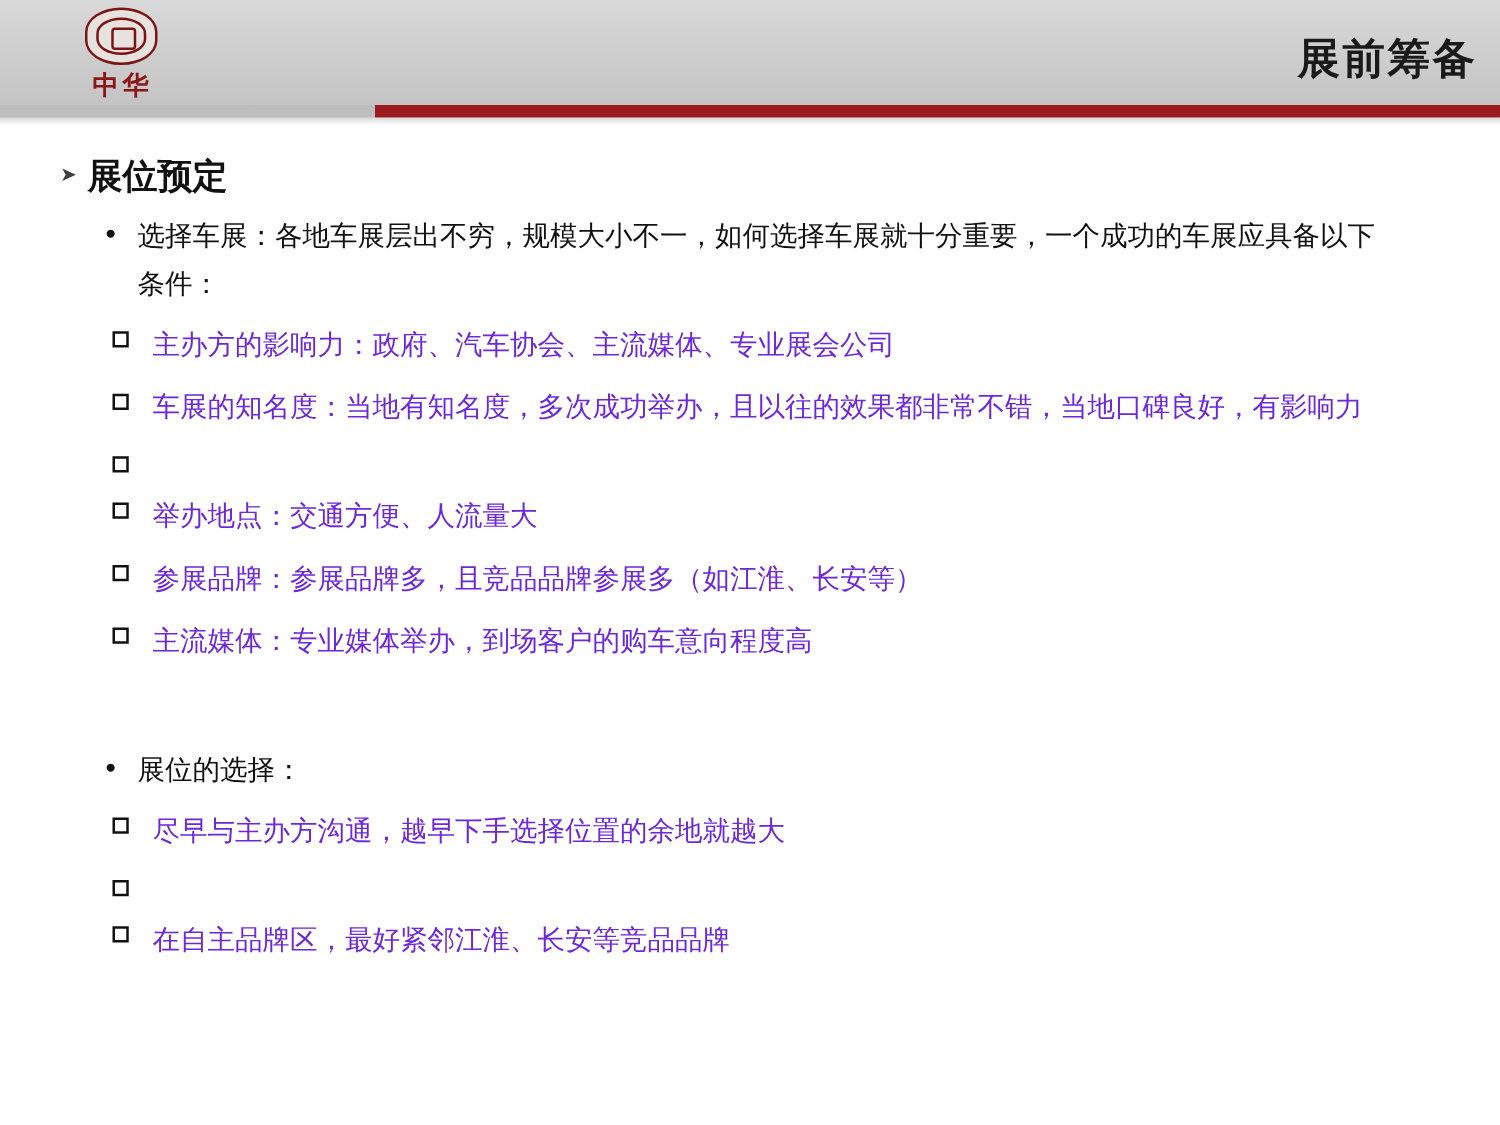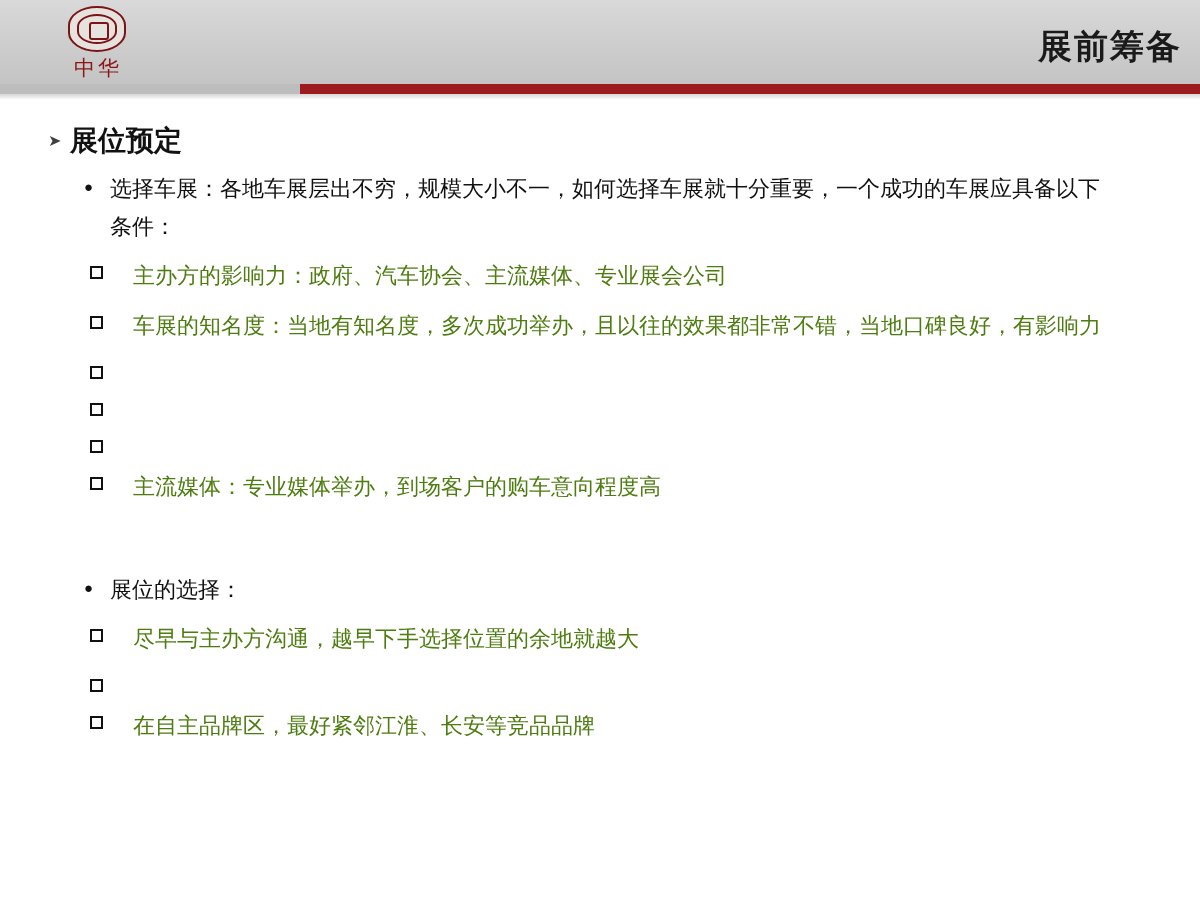--- a/index.html
+++ b/index.html
@@ -75,21 +75,21 @@
     border: 2px solid #7a1416;
     border-radius: 3px;
   }
   .logo-text {
     position: absolute;
     left: 0;
     top: 48px;
     width: 84px;
     text-align: center;
     font-size: 21px;
-    font-weight: normal;
+    font-weight: bold;
     color: #8c1518;
     letter-spacing: 3px;
   }
 
   
   .bar-grey {
     position: absolute;
     left: 0;
     top: 84px;
     width: 300px;
@@ -172,24 +172,23 @@
   }
   .level3 .box {
     display: inline-block;
     width: 13px;
     height: 13px;
     border: 2px solid #111111;
     box-sizing: border-box;
   }
   .level3 .txt {
     font-size: 22px;
-    color: #4d7c0f;
+    color: #6d28d9;
     line-height: 40px;
     max-width: 1010px;
-    margin-left: 11px;
   }
 
   .gap {
     height: 40px;
   }
 </style>
 </head>
 <body>
 
 <div class="slide">
@@ -223,23 +222,25 @@
     </div>
     <div class="level3">
       <span class="marker"><span class="box"></span></span>
       <span class="txt">车展的知名度：当地有知名度，多次成功举办，且以往的效果都非常不错，当地口碑良好，有影响力</span>
     </div>
     <div class="level3">
       <span class="marker"><span class="box"></span></span>
     </div>
     <div class="level3">
       <span class="marker"><span class="box"></span></span>
-    </div>
-    <div class="level3">
-      <span class="marker"><span class="box"></span></span>
+      <span class="txt">举办地点：交通方便、人流量大</span>
+    </div>
+    <div class="level3">
+      <span class="marker"><span class="box"></span></span>
+      <span class="txt">参展品牌：参展品牌多，且竞品品牌参展多（如江淮、长安等）</span>
     </div>
     <div class="level3">
       <span class="marker"><span class="box"></span></span>
       <span class="txt">主流媒体：专业媒体举办，到场客户的购车意向程度高</span>
     </div>
 
     <div class="gap"></div>
 
     <div class="level2">
       <span class="marker">●</span>

